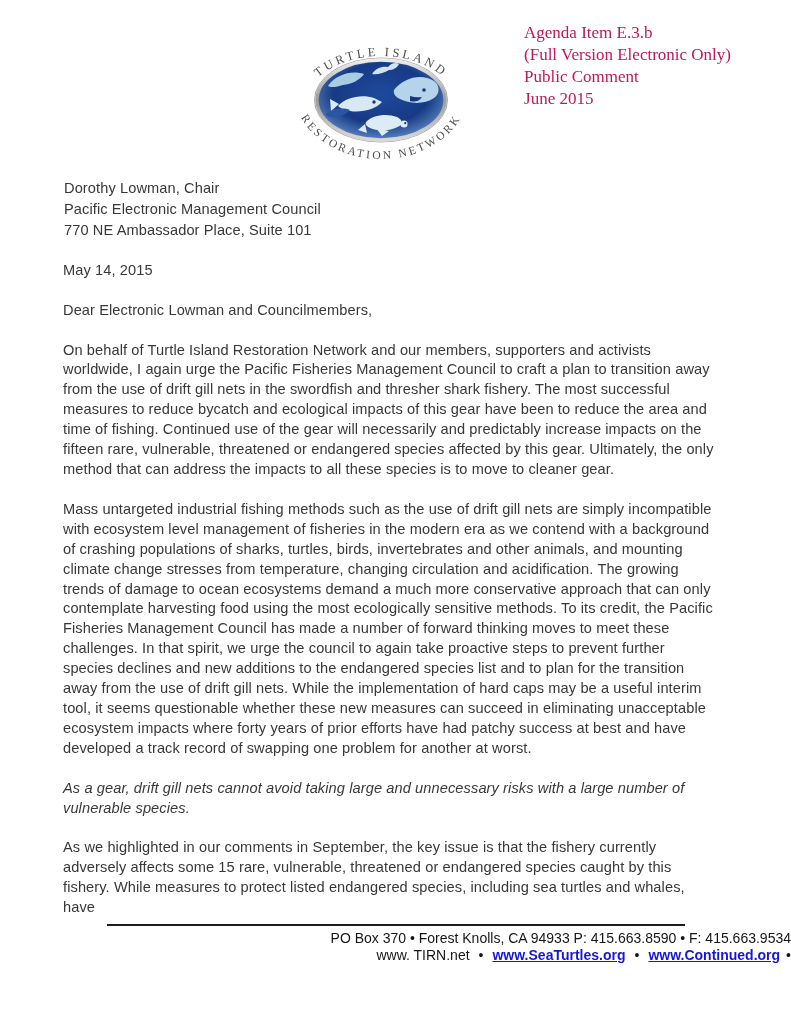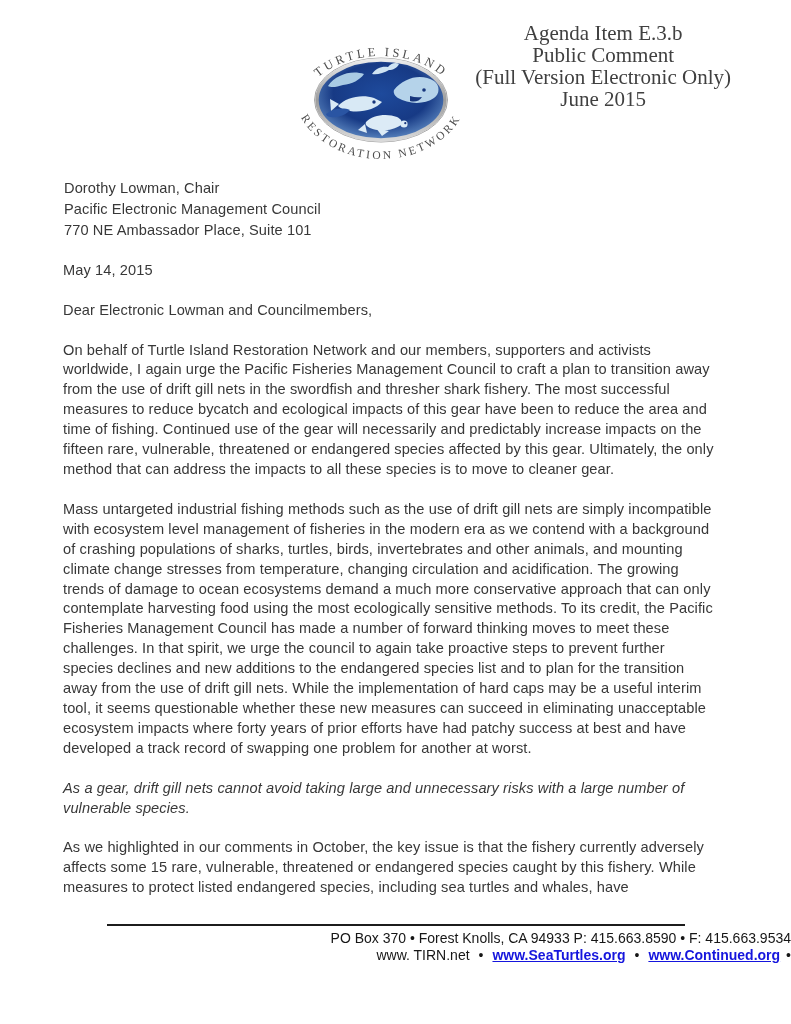--- a/index.html
+++ b/index.html
@@ -9,24 +9,24 @@
     font-family: "Liberation Sans", sans-serif;
     color: #383838;
     position: relative;
     overflow: hidden;
   }
   .page { position: absolute; inset: 0; }
 
   
   .corner-header {
     position: absolute; top: 22px; right: 60px;
-    text-align: center;
+    text-align: left;
     font-family: "Liberation Serif", serif;
-    font-size: 21px; line-height: 22px;
-    color: #404040;
+    font-size: 17px; line-height: 22px;
+    color: #be185d;
   }
 
   
   .logo { position: absolute; left: 286px; top: 28px; width: 190px; height: 142px; }
 
   
   .letter {
     position: absolute; left: 63px; top: 178px; width: 652px;
     font-size: 14.6px; line-height: 19.9px;
     letter-spacing: 0.1px;
@@ -53,22 +53,22 @@
   .footer .sep-end { margin-left: 6px; }
   .flink { color: var(--link-color, #1515dd); text-decoration: underline; cursor: pointer; font-weight: bold; }
 </style>
 </head>
 <body>
 
 <div class="page">
 
   <div class="corner-header">
     <div>Agenda Item E.3.b</div>
+    <div>(Full Version Electronic Only)</div>
     <div>Public Comment</div>
-    <div>(Full Version Electronic Only)</div>
     <div>June 2015</div>
   </div>
 
   <div class="logo">
     <svg width="190" height="142" viewBox="0 0 190 142">
       <defs>
         <radialGradient id="ocean" cx="50%" cy="42%" r="68%">
           <stop offset="0%" stop-color="#1e4a9c"></stop>
           <stop offset="55%" stop-color="#173a85"></stop>
           <stop offset="86%" stop-color="#5b86c0"></stop>
@@ -120,21 +120,21 @@
     <p class="date">May 14, 2015</p>
 
     <p>Dear Electronic Lowman and Councilmembers,</p>
 
     <p>On behalf of Turtle Island Restoration Network and our members, supporters and activists worldwide, I again urge the Pacific Fisheries Management Council to craft a plan to transition away from the use of drift gill nets in the swordfish and thresher shark fishery.  The most successful measures to reduce bycatch and ecological impacts of this gear have been to reduce the area and time of fishing.  Continued use of the gear will necessarily and predictably increase impacts on the fifteen rare, vulnerable, threatened or endangered species affected by this gear. Ultimately, the only method that can address the impacts to all these species is to move to cleaner gear.</p>
 
     <p>Mass untargeted industrial fishing methods such as the use of drift gill nets are simply incompatible with ecosystem level management of fisheries in the modern era as we contend with a background of crashing populations of sharks, turtles, birds, invertebrates and other animals, and mounting climate change stresses from temperature, changing circulation and acidification.  The growing trends of damage to ocean ecosystems demand a much more conservative approach that can only contemplate harvesting food using the most ecologically sensitive methods.  To its credit, the Pacific Fisheries Management Council has made a number of forward thinking moves to meet these challenges. In that spirit, we urge the council to again take proactive steps to prevent further species declines and new additions to the endangered species list and to plan for the transition away from the use of drift gill nets.  While the implementation of hard caps may be a useful interim tool, it seems questionable whether these new measures can succeed in eliminating unacceptable ecosystem impacts where forty years of prior efforts have had patchy success at best and have developed a track record of swapping one problem for another at worst.</p>
 
     <p class="italic">As a gear, drift gill nets cannot avoid taking large and unnecessary risks with a large number of vulnerable species.</p>
 
-    <p>As we highlighted in our comments in October, the key issue is that the fishery currently adversely affects some 15 rare, vulnerable, threatened or endangered species caught by this fishery.  While measures to protect listed endangered species, including sea turtles and whales, have</p>
+    <p>As we highlighted in our comments in September, the key issue is that the fishery currently adversely affects some 15 rare, vulnerable, threatened or endangered species caught by this fishery.  While measures to protect listed endangered species, including sea turtles and whales, have</p>
   </div>
 
   <div class="footer">
     <div class="rule"></div>
     <div class="f1">PO Box 370 • Forest Knolls, CA 94933 P: 415.663.8590 • F: 415.663.9534</div>
     <div class="f2">
       <span>www. TIRN.net</span><span class="sep">•</span><a class="flink">www.SeaTurtles.org</a><span class="sep">•</span><a class="flink">www.Continued.org</a><span class="sep-end">•</span>
     </div>
   </div>
 

